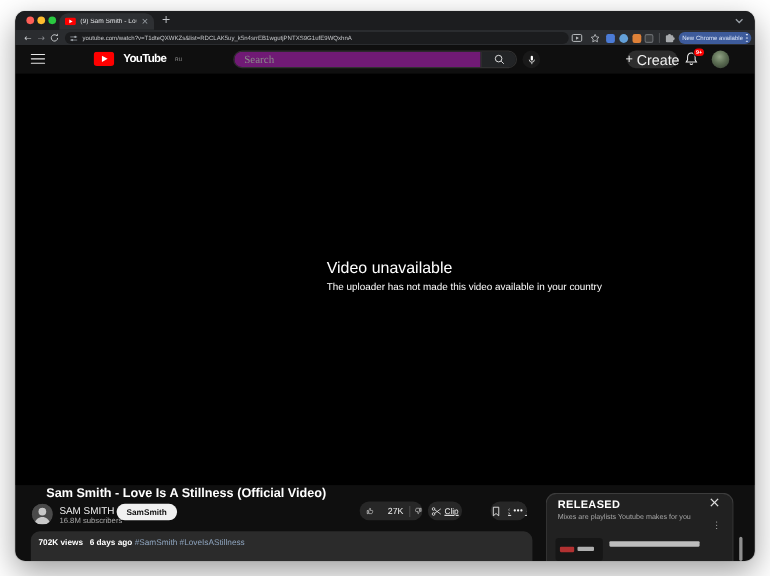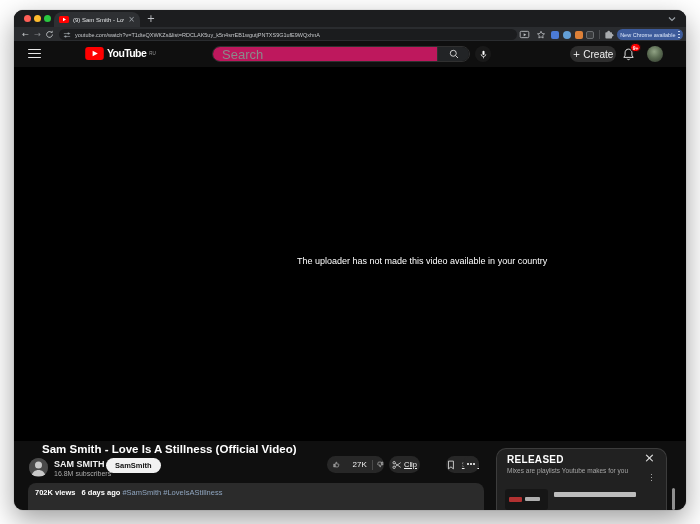--- a/index.html
+++ b/index.html
@@ -46,53 +46,53 @@
   .update-pill { left:603px; top:19px; width:66px; height:11px; border-radius:6px;
                  display:flex; align-items:center; justify-content:center; gap:3px; }
   .update-label { font-size:5.5px; color:#dbe6f9; white-space:nowrap; }
   .vdots { display:flex; flex-direction:column; gap:1.4px; }
   .vdots i { width:1.4px; height:1.4px; border-radius:50%; background:#dbe6f9; display:block; }
 
   
   .ytheader { left:0; top:31px; width:672px; height:26px; background:#0f0f0f; }
   .hamburger { left:14px; top:39px; width:13px; height:9px; display:flex; flex-direction:column; justify-content:space-between; }
   .hamburger i { display:block; height:1.2px; background:#e8e8e8; border-radius:1px; }
-  .yt-logo { left:33px; top:37px; display:flex; align-items:center; gap:3px;padding-left:38px; }
+  .yt-logo { left:33px; top:37px; display:flex; align-items:center; gap:8px;padding-left:38px; }
   .yt-logo-text { font-size:10.5px; font-weight:bold; color:#fff; letter-spacing:-0.6px; line-height:13px; }
   .yt-region { font-size:4.5px; color:#9a9a9a; line-height:6px; }
   .search-wrap { left:198px; top:36px; width:258px; height:16px; display:flex;
                  border:1px solid #303030; border-radius:8px; overflow:hidden; background:#121212; }
-  .search-input { flex:1; background:#be185d; border:none; outline:none; color:#ddd;
-                  font-size:13px; padding-left:9px; font-family:Liberation Sans, sans-serif; }
+  .search-input { flex:1; background:#701a75; border:none; outline:none; color:#ddd;
+                  font-size:10px; padding-left:9px; font-family:Liberation Serif, serif; }
   .search-input::placeholder { color:#8a8a8a; }
   .search-btn { width:32px; background:#222426; border-left:1px solid #303030;
                 display:flex; align-items:center; justify-content:center; }
   .mic-btn { left:461px; top:36px; width:16px; height:16px; border-radius:50%; background:#191919;
              display:flex; align-items:center; justify-content:center; }
   .create-btn { left:556px; top:36px; width:46px; height:16px; border-radius:8px; background:#2d2d2d;
                 display:flex; align-items:center; justify-content:center; gap:3px; }
   .create-plus { font-size:9px; color:#fff; line-height:9px; }
-  .create-label { font-size:10px; color:#f1f1f1; }
+  .create-label { font-size:13px; color:#f1f1f1; }
   .bell { left:608px; top:37px; width:13px; height:13px; }
   .bell-badge { left:616px; top:33px; height:9px; min-width:11px; border-radius:5px;
                 border:1px solid #0f0f0f; color:#fff; font-size:5px; font-weight:bold;
                 display:flex; align-items:center; justify-content:center; padding:0 1.5px; }
   .header-avatar { left:633px; top:36px; width:16px; height:16px; border-radius:50%;
                    background:radial-gradient(circle at 45% 35%, #90a284 0%, #5d6e54 45%, #2e372c 100%); }
 
   
   .player { left:0; top:57px; width:672px; height:374px; background:#000; }
   .err-title { left:283px; top:226px; font-size:14.5px; color:#fff; }
   .err-sub { left:283px; top:246px; font-size:9px; color:#fff; }
 
   
   .video-title { left:16px; top:433px; font-size:11.5px; font-weight:bold; color:#fff;margin-left:12px; }
   .ch-avatar { left:15px; top:448px; width:19px; height:19px; border-radius:50%; overflow:hidden;
                background:#3a3a3a; }
-  .ch-name { left:40px; top:449px; font-size:9px; font-weight:bold; color:#f1f1f1;
+  .ch-name { left:40px; top:449px; font-size:9px; font-weight:normal; color:#f1f1f1;
              display:flex; align-items:center; gap:3px; }
   .ch-subs { left:40px; top:460px; font-size:7px; color:#aaa; }
   .subscribe-btn { left:92px; top:448px; height:15px; border-radius:8px; background:#f1f1f1;
                    display:inline-flex; align-items:center; padding:0 9px; }
   .subscribe-label { font-size:7.5px; font-weight:bold; color:#0f0f0f; }
   .pill { background:#272727; border-radius:9px; height:17px; top:446px; display:flex; align-items:center; }
   .like-pill { left:313px; width:57px; }
   .like-count { font-size:8px; color:#f1f1f1; margin-left:13px; }
   .pill-divider { width:1px; height:10px; background:#4a4a4a; margin:0 5px; }
   .clip-btn { left:375px; width:31px; justify-content:center; gap:2px; }
@@ -238,20 +238,21 @@
     <div class="abs bell">
       <svg width="13" height="13" viewBox="0 0 14 14">
           <path d="M7 1.2c-2.3 0-3.7 1.7-3.7 4v2.7L2 10.1h10l-1.3-2.2V5.2c0-2.3-1.4-4-3.7-4z" fill="none" stroke="#f1f1f1" stroke-width="1"></path>
           <path d="M5.6 11.6a1.5 1.5 0 0 0 2.8 0" fill="none" stroke="#f1f1f1" stroke-width="1"></path>
         </svg>
     </div>
     <div class="abs bell-badge" style="background:#f00;">9+</div>
     <div class="abs header-avatar"></div>
 
     <div class="abs player"></div>
+    <div class="abs err-title">Video unavailable</div>
     <div class="abs err-sub">The uploader has not made this video available in your country</div>
 
     <div class="abs video-title">Sam Smith - Love Is A Stillness (Official Video)</div>
     <div class="abs ch-avatar">
       <svg width="19" height="19" viewBox="0 0 14 14">
           <rect width="14" height="14" fill="#4a4a4a"></rect>
           <circle cx="7" cy="5.2" r="2.6" fill="#c9c9c9"></circle>
           <path d="M1.8 13.5c.6-3.1 2.7-4.6 5.2-4.6s4.6 1.5 5.2 4.6z" fill="#c9c9c9"></path>
         </svg>
     </div>

